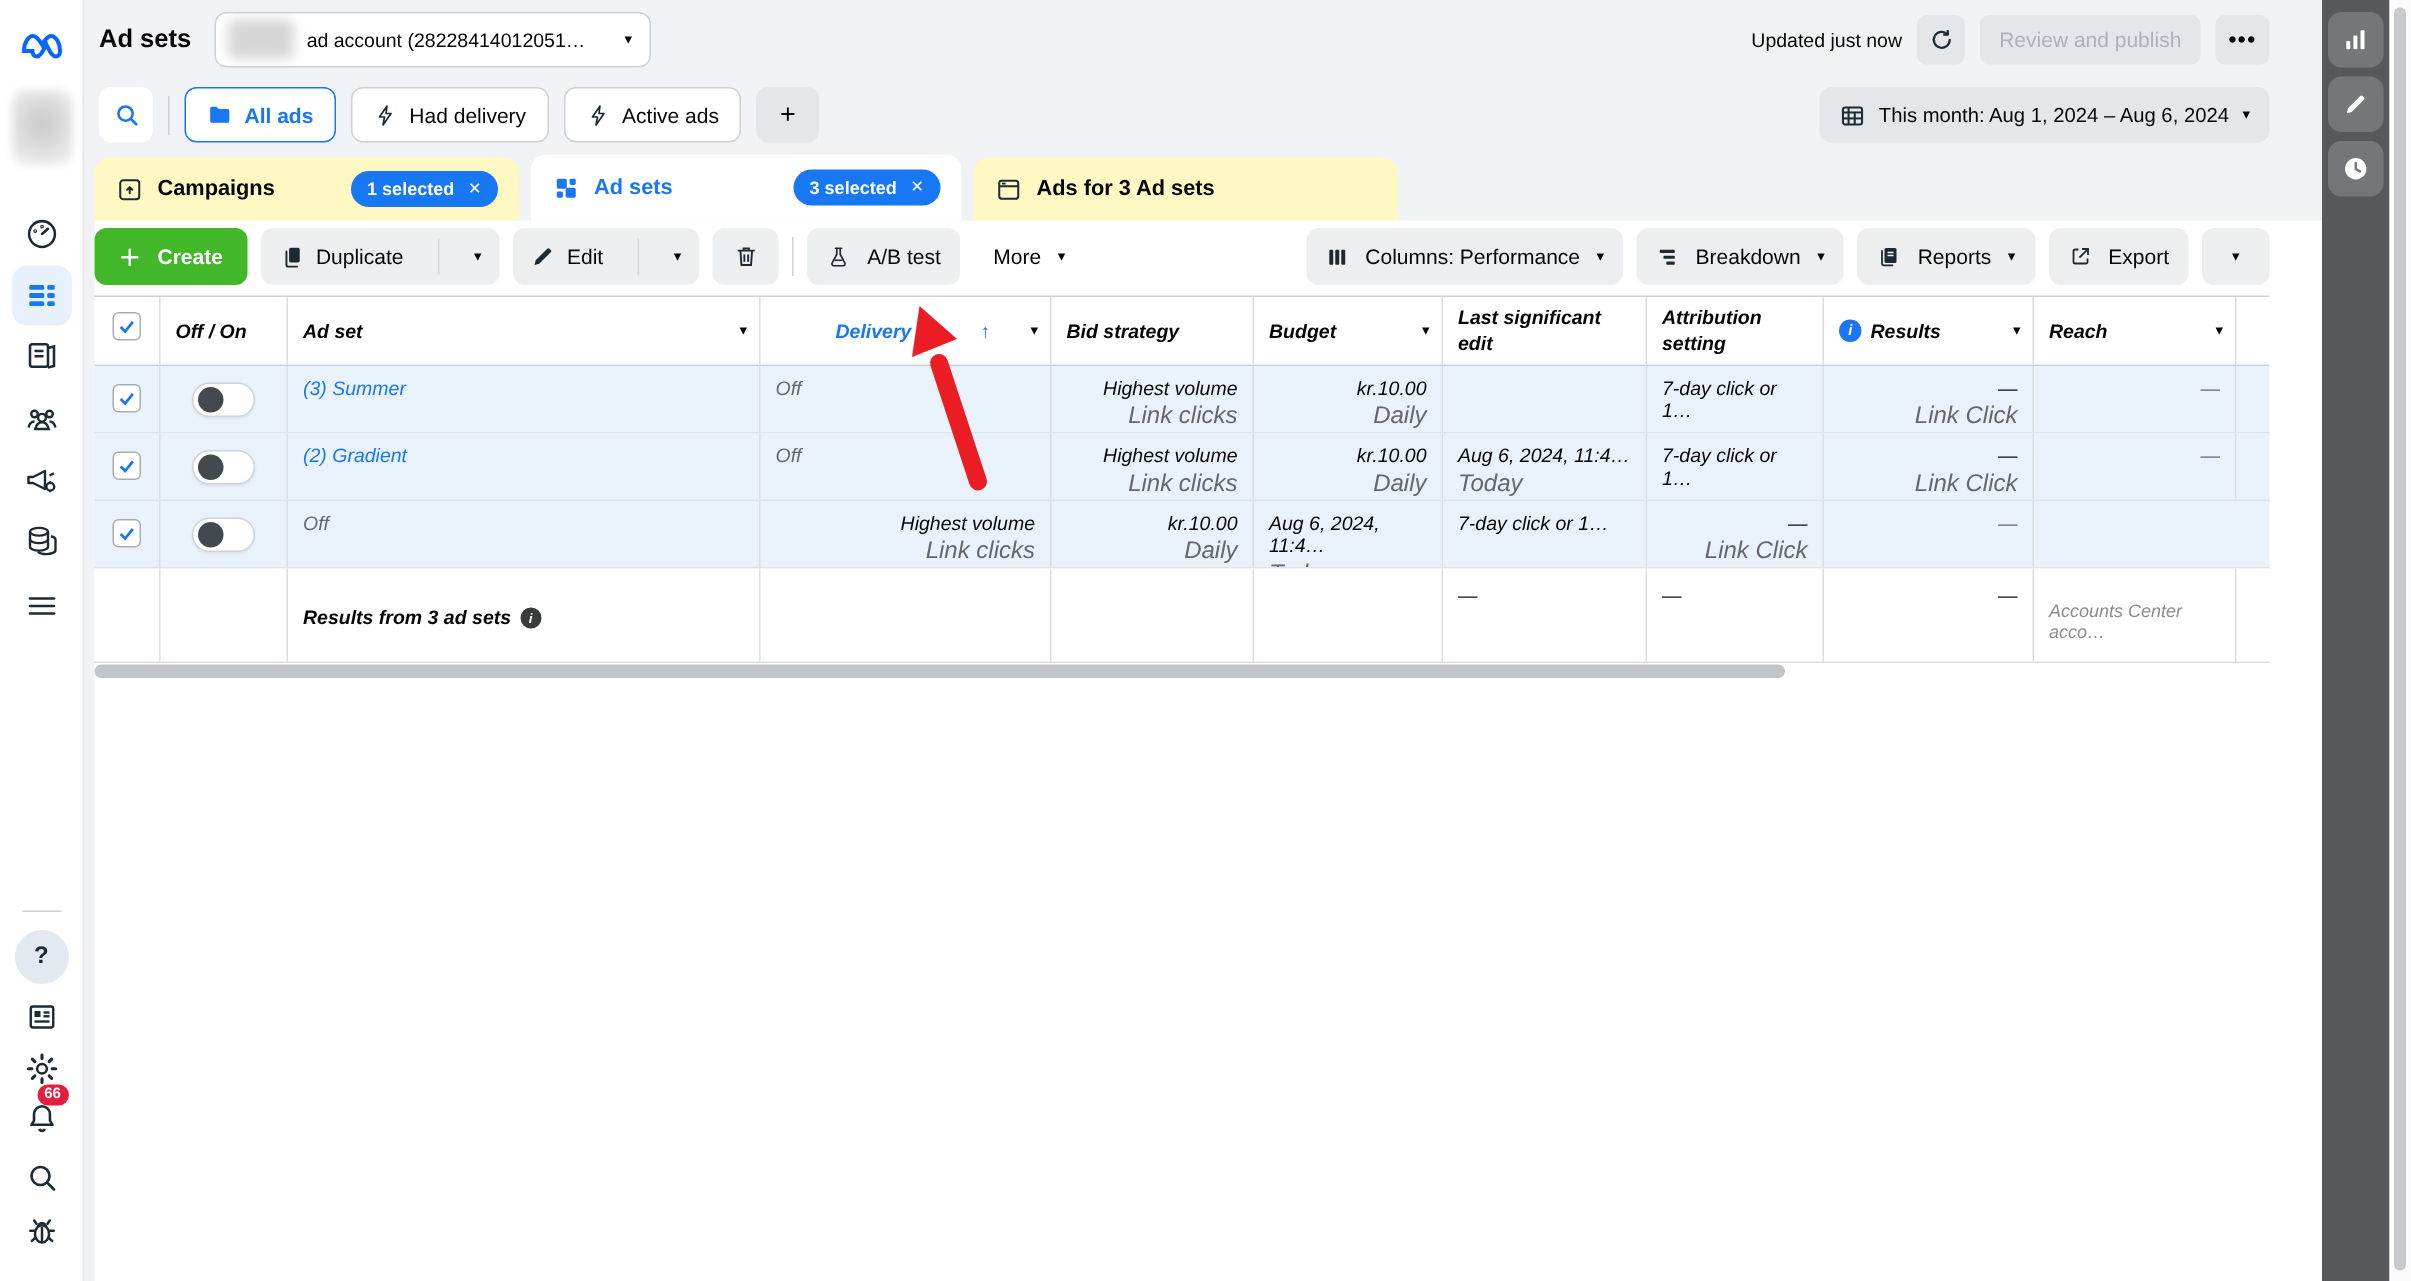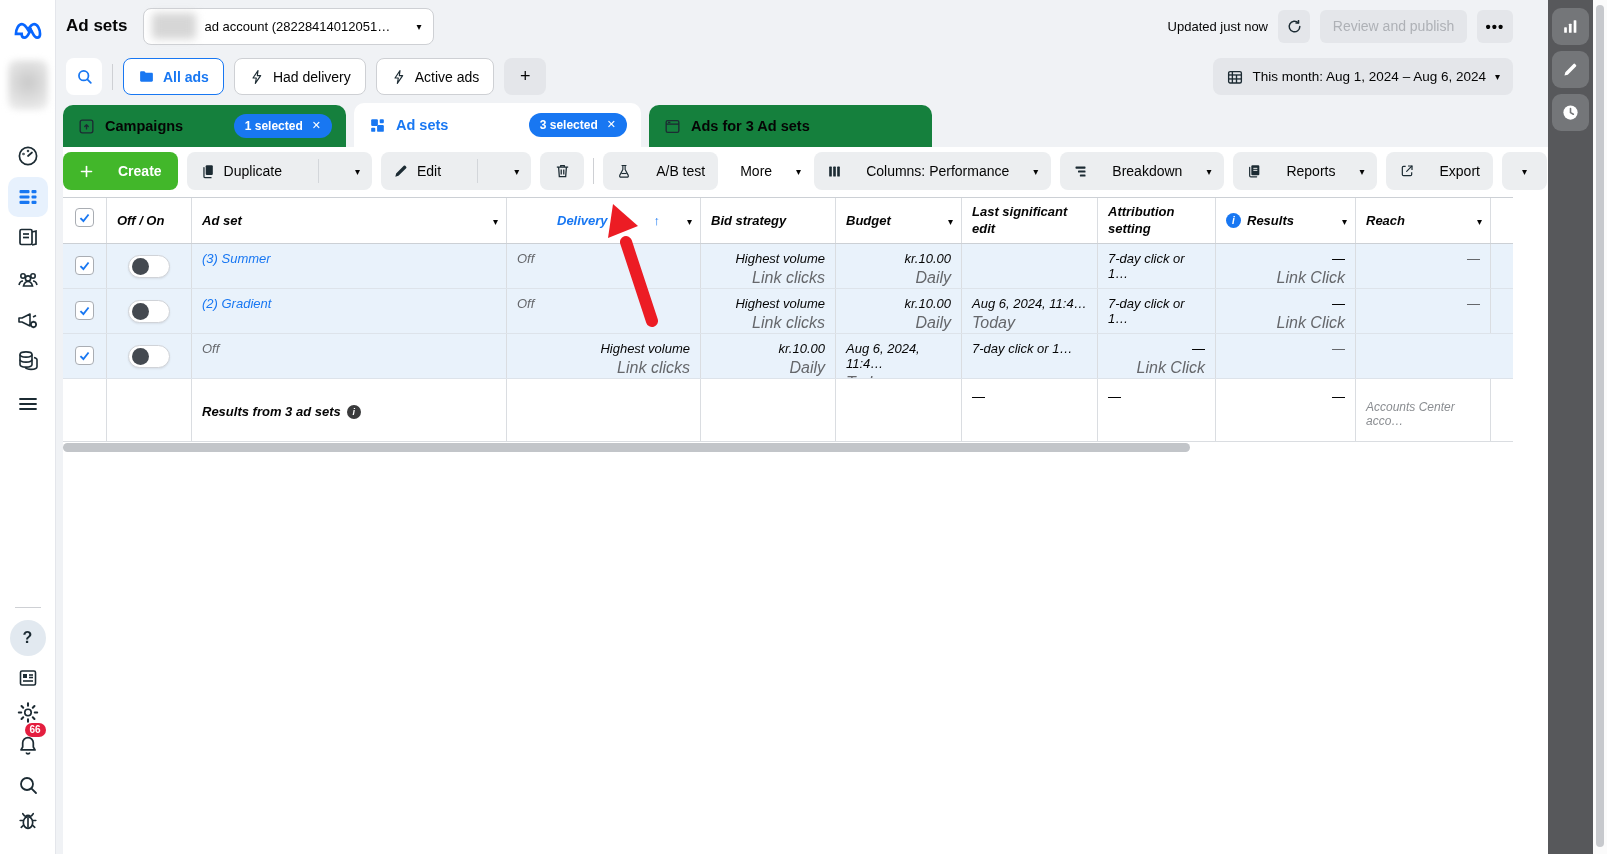--- a/index.html
+++ b/index.html
@@ -43,33 +43,33 @@
   .search-btn { width:36px; height:37px; background:#fff; border-radius:8px; display:flex; align-items:center; justify-content:center; color:#1877f2; }
   .fr-divider { width:1px; height:26px; background:#ced0d4; }
   .filter-pill { display:flex; align-items:center; gap:8px; height:37px; padding:0 14px; background:#fff; border:1px solid #ced0d4; border-radius:8px; font-size:14px; white-space:nowrap; }
   .filter-pill.active { border:1px solid #1877f2; color:#1877f2; font-weight:bold; }
   .plus-btn { width:42px; height:37px; background:#e4e6ea; border-radius:8px; display:flex; align-items:center; justify-content:center; font-size:18px; }
   .date-pill { display:flex; align-items:center; gap:9px; height:37px; padding:0 13px; background:#e4e6ea; border-radius:8px; font-size:13.5px; white-space:nowrap; }
 
   
   .tabs { position:absolute; left:63px; top:103px; height:44px; display:flex; gap:8px; }
   .tab { display:flex; align-items:center; gap:9px; padding:0 14px; border-radius:10px 10px 0 0; height:44px; font-size:14.5px; font-weight:bold; white-space:nowrap; }
-  .tab-inactive { background:#15803d; margin-top:2px; height:42px; }
+  .tab-inactive { background:#fef9c3; margin-top:2px; height:42px; }
   .tab-active { background:#fff; color:#1877f2; }
   .tab-campaigns { width:283px; } .tab-adsets { width:287px; } .tab-ads { width:283px; }
   .sel-pill { margin-left:auto; background:#1877f2; color:#fff; font-size:12px; font-weight:bold; border-radius:999px; padding:5px 11px; display:flex; align-items:flex-start; gap:9px; }
   .sel-x { font-size:11px; }
 
   
   .panel { position:absolute; left:63px; top:147px; width:1485px; height:707px; background:#fff; z-index:1; }
 
   
   .toolbar { position:absolute; left:0; right:35px; top:5px; height:38px; display:flex; align-items:center; justify-content:space-between; }
   .tl-left, .tl-right { display:flex; align-items:center; gap:9px; }
-  .btn { display:flex; align-items:center; gap:24px; height:38px; border-radius:8px; background:#eceef0; padding:0 13px; font-size:14px; white-space:nowrap; }
+  .btn { display:flex; align-items:center; gap:11px; height:38px; border-radius:8px; background:#eceef0; padding:0 13px; font-size:14px; white-space:nowrap; }
   .btn-create { background:#42b72a; color:#fff; font-weight:bold; padding:0 16px; }
   .btn-split { padding:0; }
   .split-main { display:flex; align-items:center; gap:8px; padding:0 12px; height:38px; }
   .split-sep { width:1px; height:24px; background:#d3d6da; }
   .split-caret { padding:0 12px; height:38px; display:flex; align-items:center; }
   .btn-icononly { width:44px; justify-content:center; padding:0; }
   .btn-more { background:transparent; }
   .caret { font-size:10px; color:#050505; }
   .tb-divider { width:1px; height:26px; background:#ced0d4; }
 

